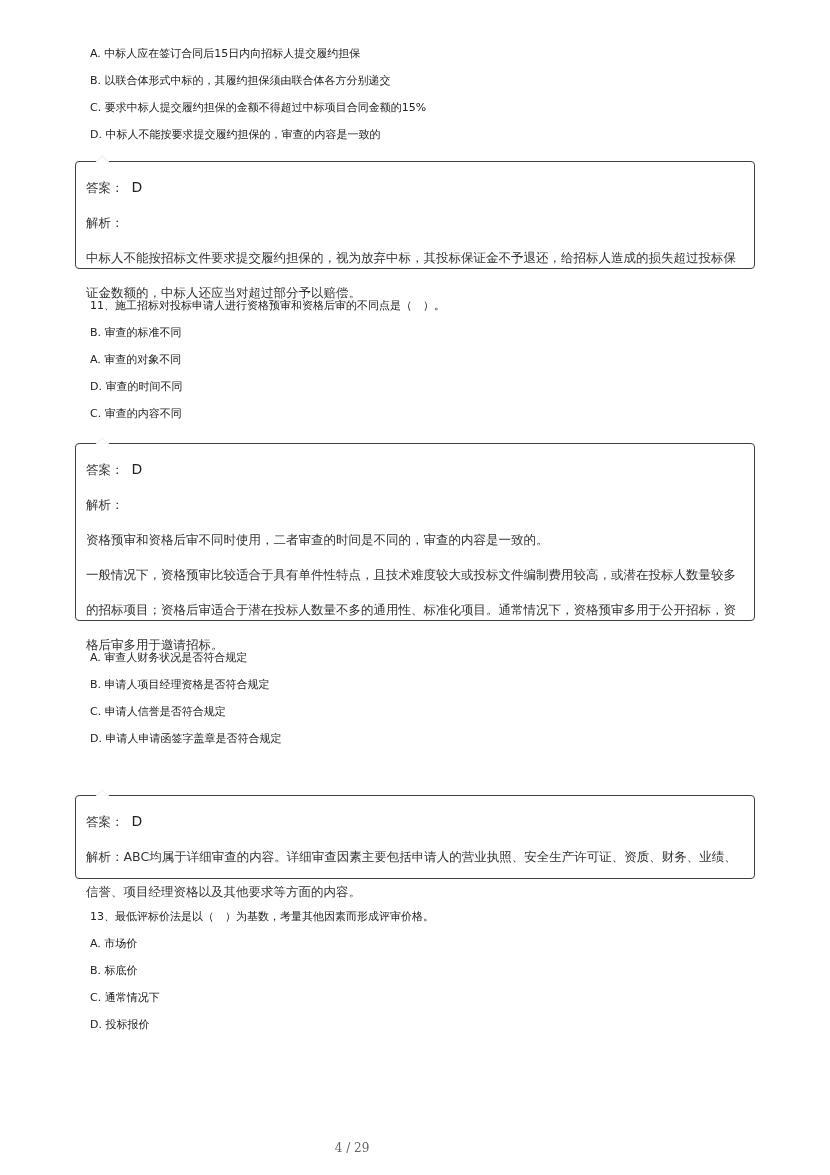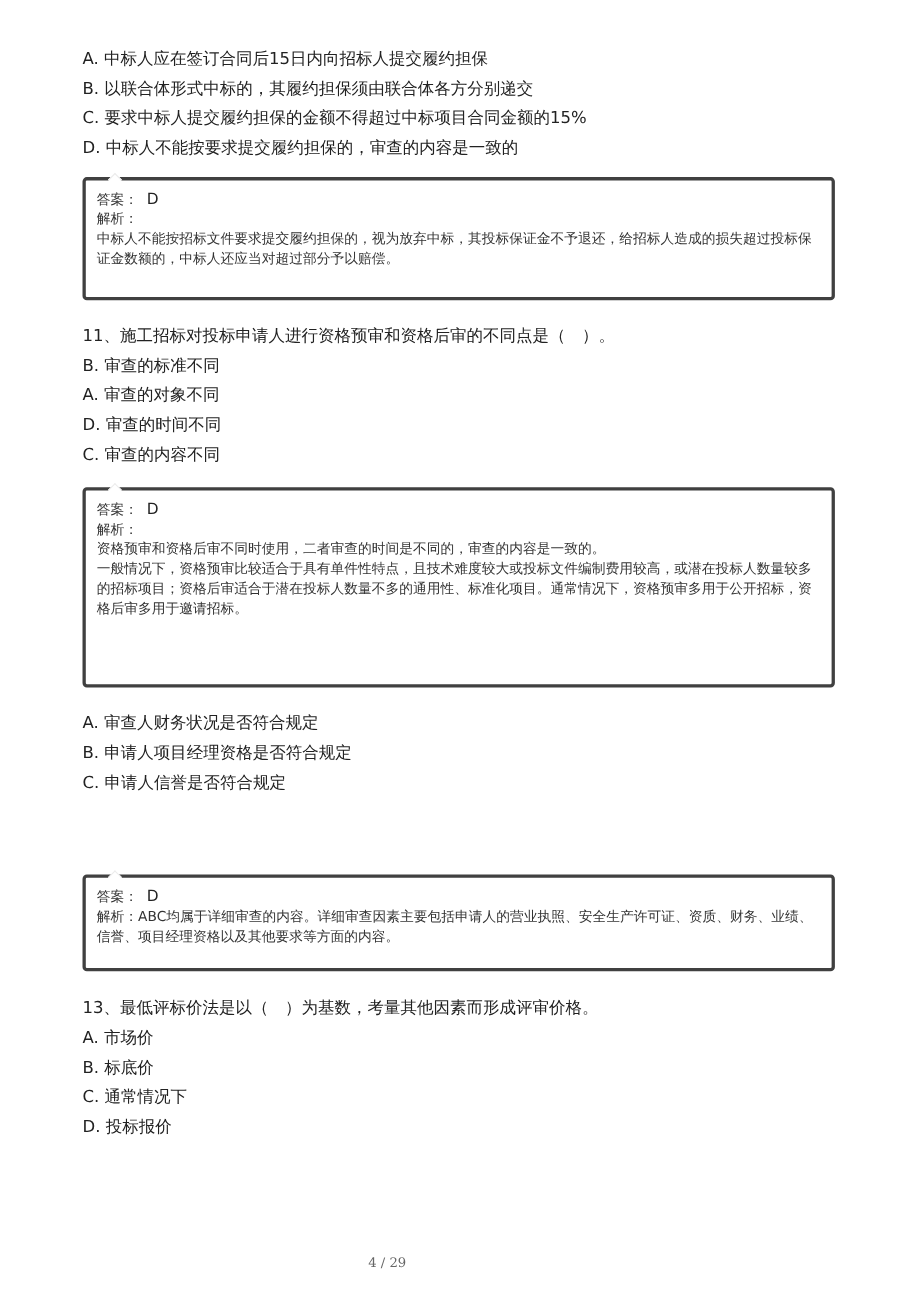--- a/index.html
+++ b/index.html
@@ -1,22 +1,22 @@
 <!DOCTYPE html>
 <html><head>
   <meta charset="utf-8">
   <style>
     html, body { margin: 0; padding: 0; background: #ffffff; }
     body { width: 830px; height: 1175px; position: relative; overflow: hidden;
            font-family: "DejaVu Sans", "Liberation Sans", sans-serif; color: #222; }
     .page { position: absolute; left: 75px; top: 0; width: 680px; }
-    .opt, .qtitle { font-size: 15px; line-height: 27px; white-space: nowrap; color: #222; }
+    .opt, .qtitle { font-size: 11px; line-height: 27px; white-space: nowrap; color: #222; margin-left: 15px; }
     .qtitle { margin-top: 0; }
-    .box { position: relative; border: 3px solid #404040; border-radius: 4px;
-           padding: 8px 10px 8px 10px; margin-top: 6px; font-size: 12.5px; line-height: 18px; color: #333; }
+    .box { position: relative; border: 1px solid #404040; border-radius: 4px;
+           padding: 8px 10px 8px 10px; margin-top: 6px; font-size: 12.5px; line-height: 35px; color: #333; }
     .box::before { content: ""; position: absolute; left: 22px; top: -5px; width: 8px; height: 8px;
                    background: #fff; border-left: 1px solid #ececec; border-top: 1px solid #ececec;
                    transform: rotate(45deg); }
     .ans-val { font-size: 14px; margin-left: 8px; color: #222; }
     .para { display: block; }
     .footer { position: absolute; top: 1141px; left: 0; width: 704px; text-align: center;
               font-family: "DejaVu Serif", "Liberation Serif", serif; font-size: 12px; color: #666; }
   </style>
 </head>
 <body>
@@ -46,20 +46,21 @@
     <div><span>答案：</span><span class="ans-val">D</span></div>
     <div>解析：</div>
     <div class="para">资格预审和资格后审不同时使用，二者审查的时间是不同的，审查的内容是一致的。</div>
     <div class="para">一般情况下，资格预审比较适合于具有单件性特点，且技术难度较大或投标文件编制费用较高，或潜在投标人数量较多的招标项目；资格后审适合于潜在投标人数量不多的通用性、标准化项目。通常情况下，资格预审多用于公开招标，资格后审多用于邀请招标。</div>
   </div>
 
   <div style="position:absolute; top:644px; left:0;">
     <div class="opt">A. 审查人财务状况是否符合规定</div>
     <div class="opt">B. 申请人项目经理资格是否符合规定</div>
     <div class="opt">C. 申请人信誉是否符合规定</div>
+    <div class="opt">D. 申请人申请函签字盖章是否符合规定</div>
   </div>
   <div class="box" style="position:absolute; top:789px; left:0; width:658px; height:66px;">
     <div><span>答案：</span><span class="ans-val">D</span></div>
     <div><span>解析：</span><span>ABC均属于详细审查的内容。详细审查因素主要包括申请人的营业执照、安全生产许可证、资质、财务、业绩、信誉、项目经理资格以及其他要求等方面的内容。</span></div>
   </div>
 
   <div style="position:absolute; top:903px; left:0;">
     <div class="qtitle">13、最低评标价法是以（　）为基数，考量其他因素而形成评审价格。</div>
     <div class="opt">A. 市场价</div>
     <div class="opt">B. 标底价</div>

